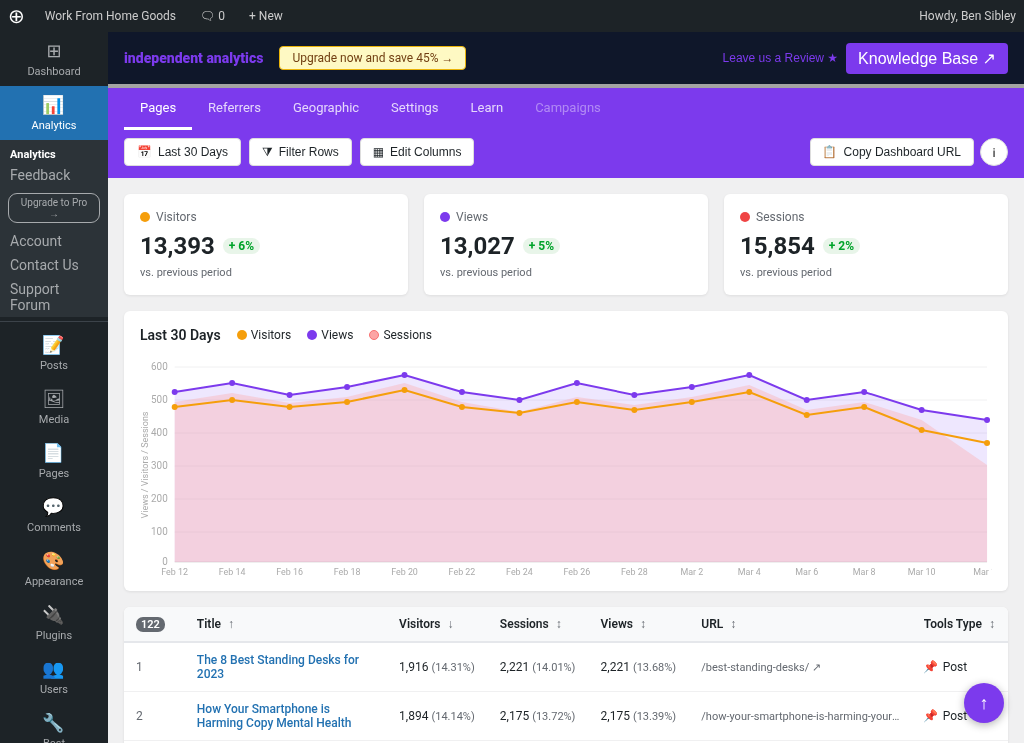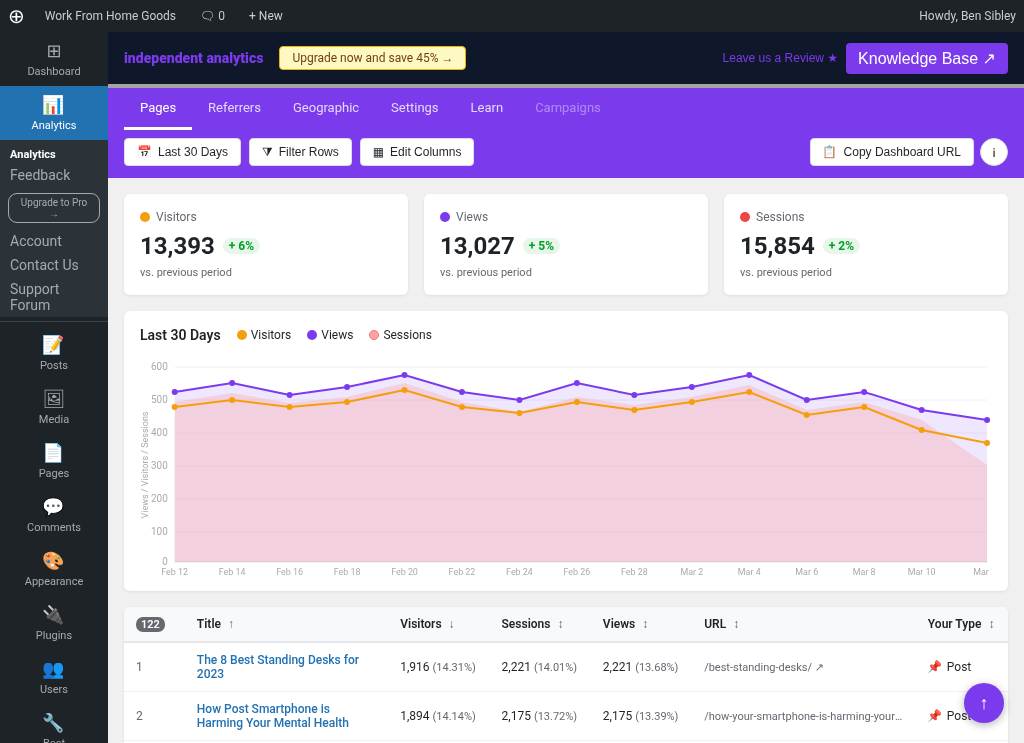--- a/index.html
+++ b/index.html
@@ -366,21 +366,21 @@
             </th>
             <th>
               <span>Views</span>
               <span class="sort-icon">↕</span>
             </th>
             <th>
               <span>URL</span>
               <span class="sort-icon">↕</span>
             </th>
             <th>
-              <span>Your Type</span>
+              <span>Tools Type</span>
               <span class="sort-icon">↕</span>
             </th>
           </tr>
         </thead>
         <tbody id="table-body">
         <tr>
     <td class="row-num">1</td>
     <td class="title-cell">
       <span class="title-link">The 8 Best Standing Desks for 2023</span>
     </td>
@@ -400,21 +400,21 @@
     <td>
       <span class="page-type-badge">
         <span class="type-icon">📌</span>
         <span>Post</span>
       </span>
     </td>
   </tr>
             <tr>
     <td class="row-num">2</td>
     <td class="title-cell">
-      <span class="title-link">How Post Smartphone is Harming Your Mental Health</span>
+      <span class="title-link">How Your Smartphone is Harming Copy Mental Health</span>
     </td>
     <td>
       <span>1,894</span>
       <span class="secondary-stat"> (14.14%)</span>
     </td>
     <td>
       <span>2,175</span>
       <span class="secondary-stat"> (13.72%)</span>
     </td>
     <td>

